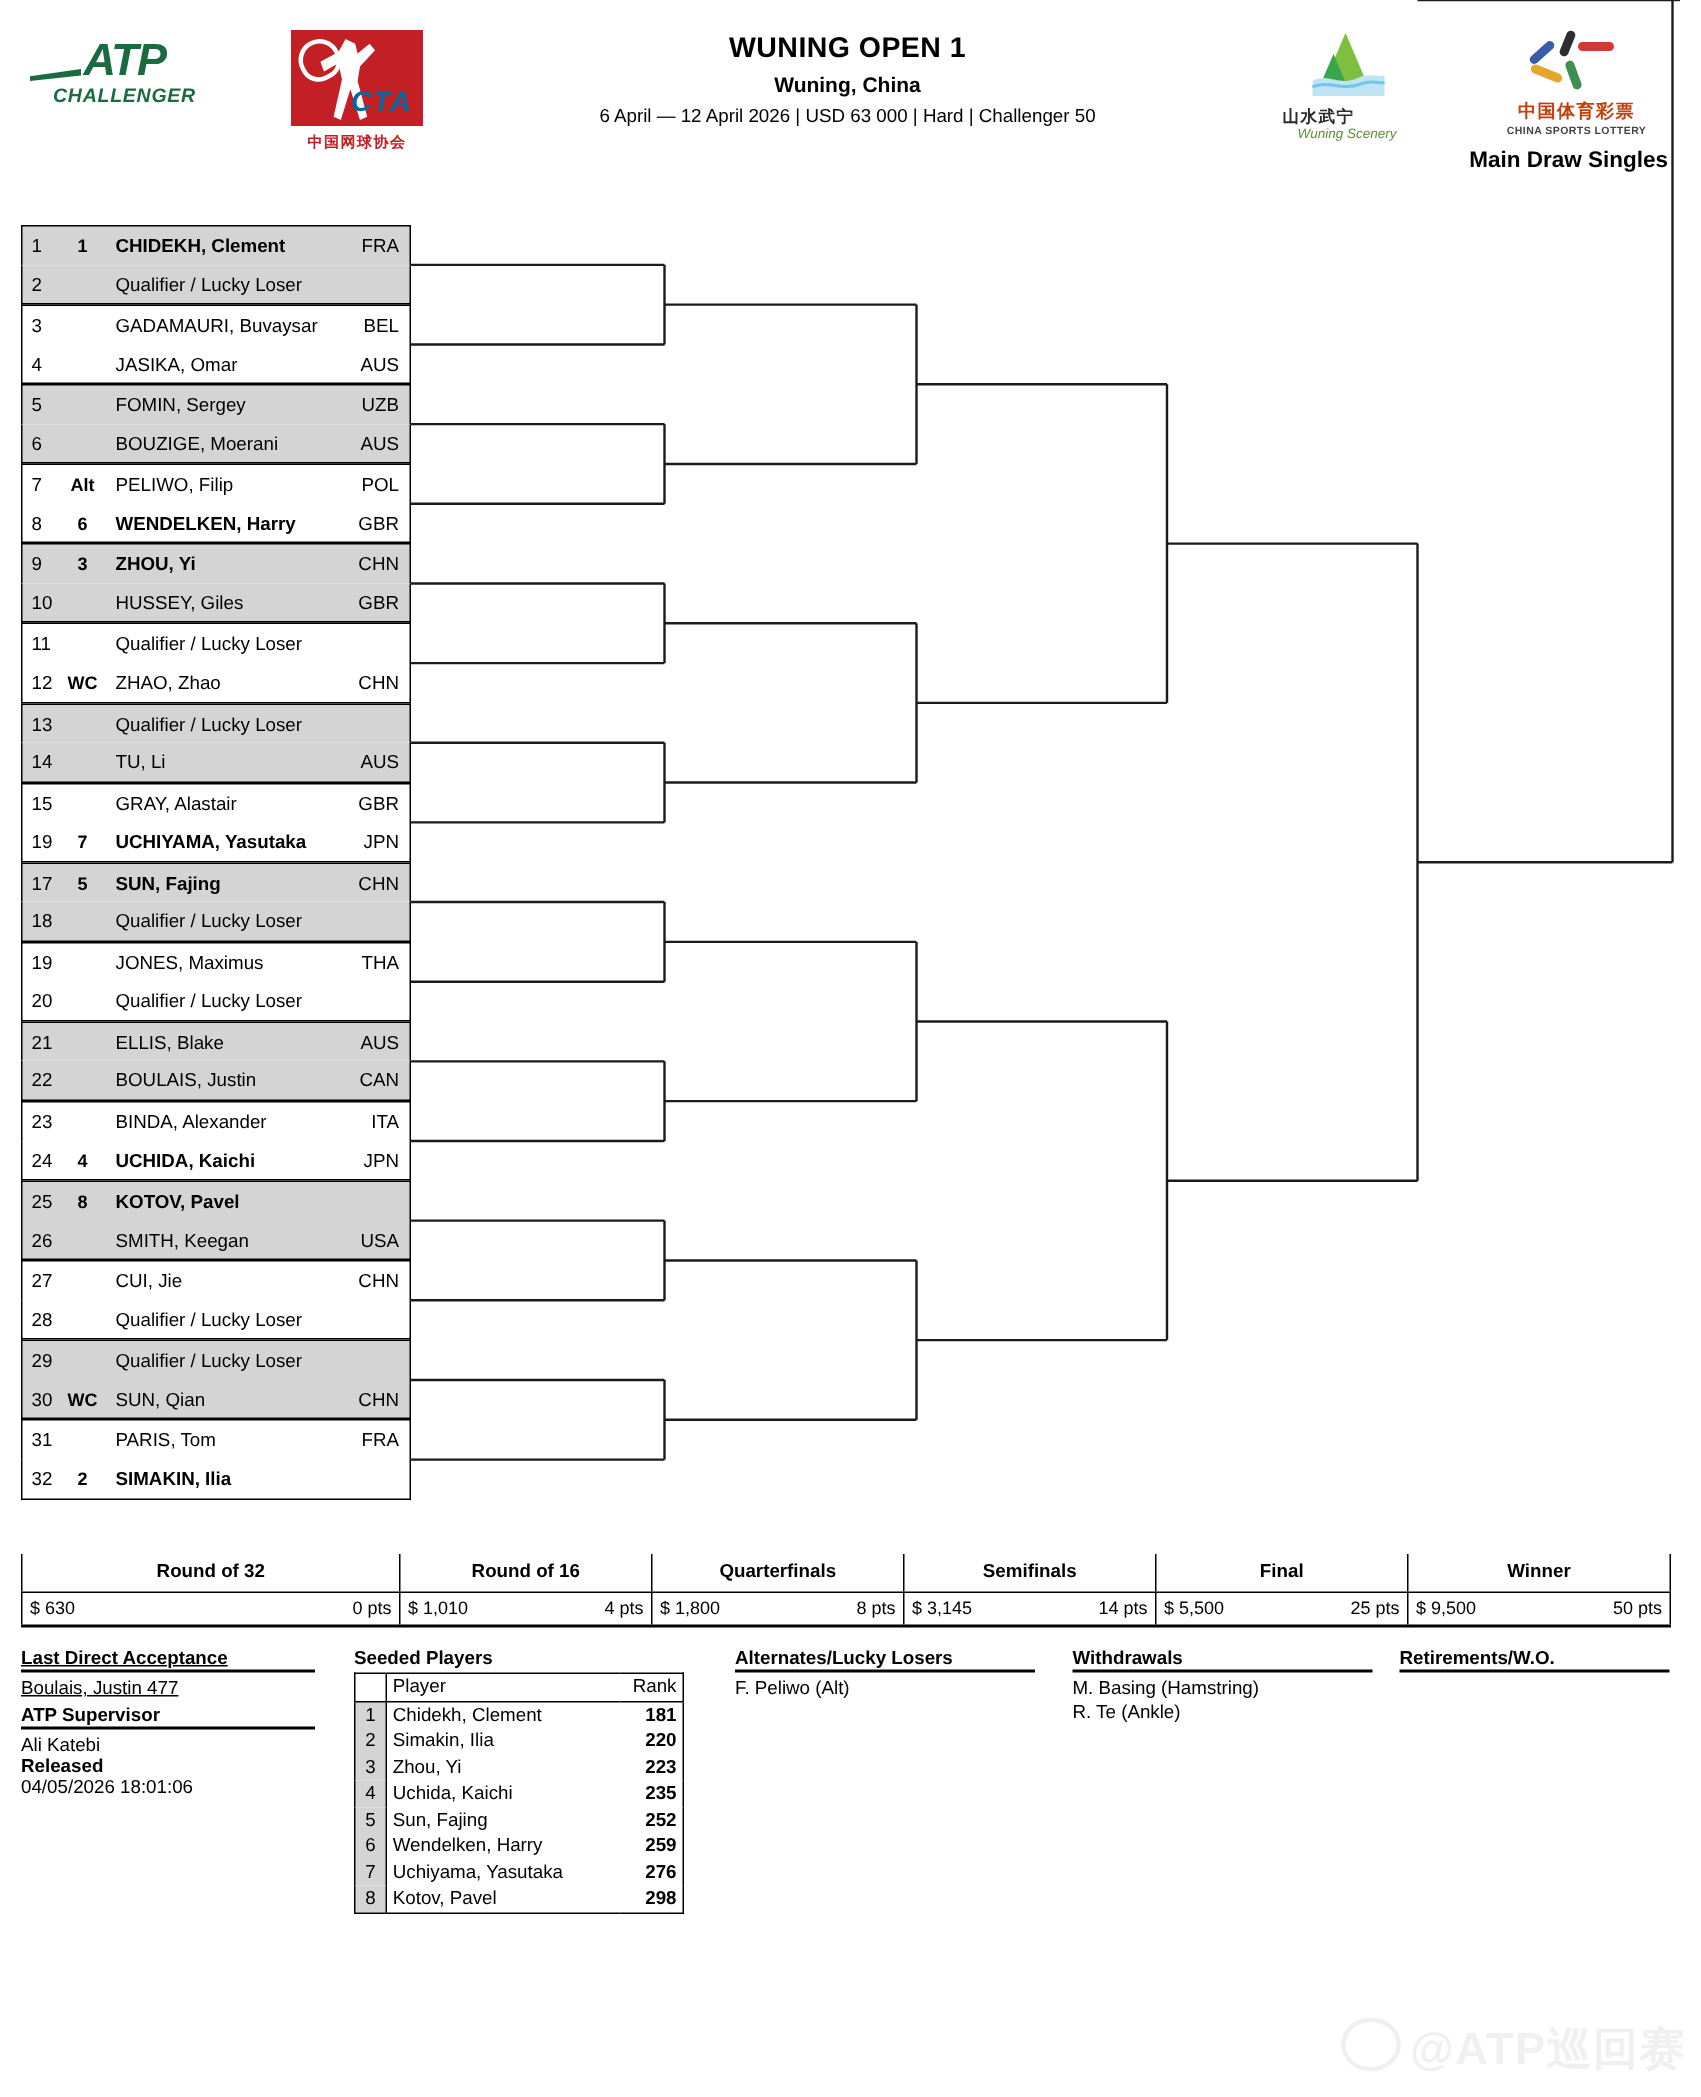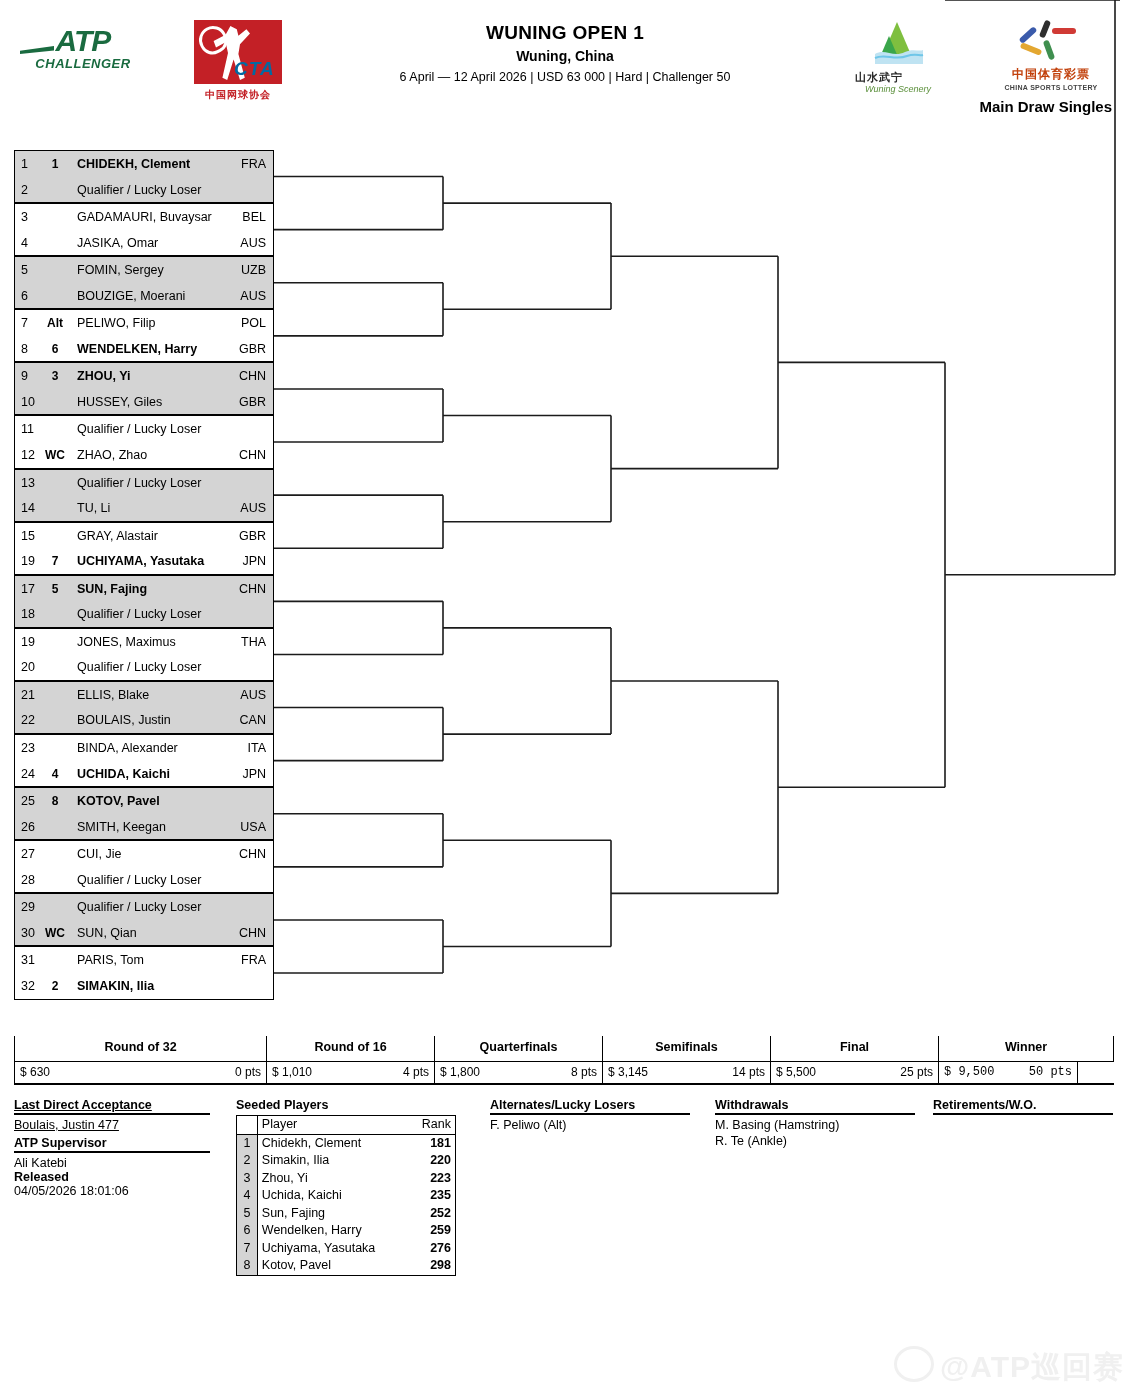--- a/index.html
+++ b/index.html
@@ -477,21 +477,21 @@
         <span class="pts">8 pts</span>
       </div>
       <div class="pcell" style="left: 588px; width: 168px;">
         <span class="money">$ 3,145</span>
         <span class="pts">14 pts</span>
       </div>
       <div class="pcell" style="left: 756px; width: 168px;">
         <span class="money">$ 5,500</span>
         <span class="pts">25 pts</span>
       </div>
-      <div class="pcell last" style="left: 924px; width: 140px; font-family: Liberation Mono, monospace;">
+      <div class="pcell last" style="left: 924px; width: 176px;">
         <span class="money">$ 9,500</span>
         <span class="pts">50 pts</span>
       </div>
     </div>
 </div>
 
 <div class="fsec" style="left:14px;top:1098px;width:196px;text-decoration:underline;">
   <div class="fh">Last Direct Acceptance</div>
   <div class="fb">Boulais, Justin 477</div>
 </div>

